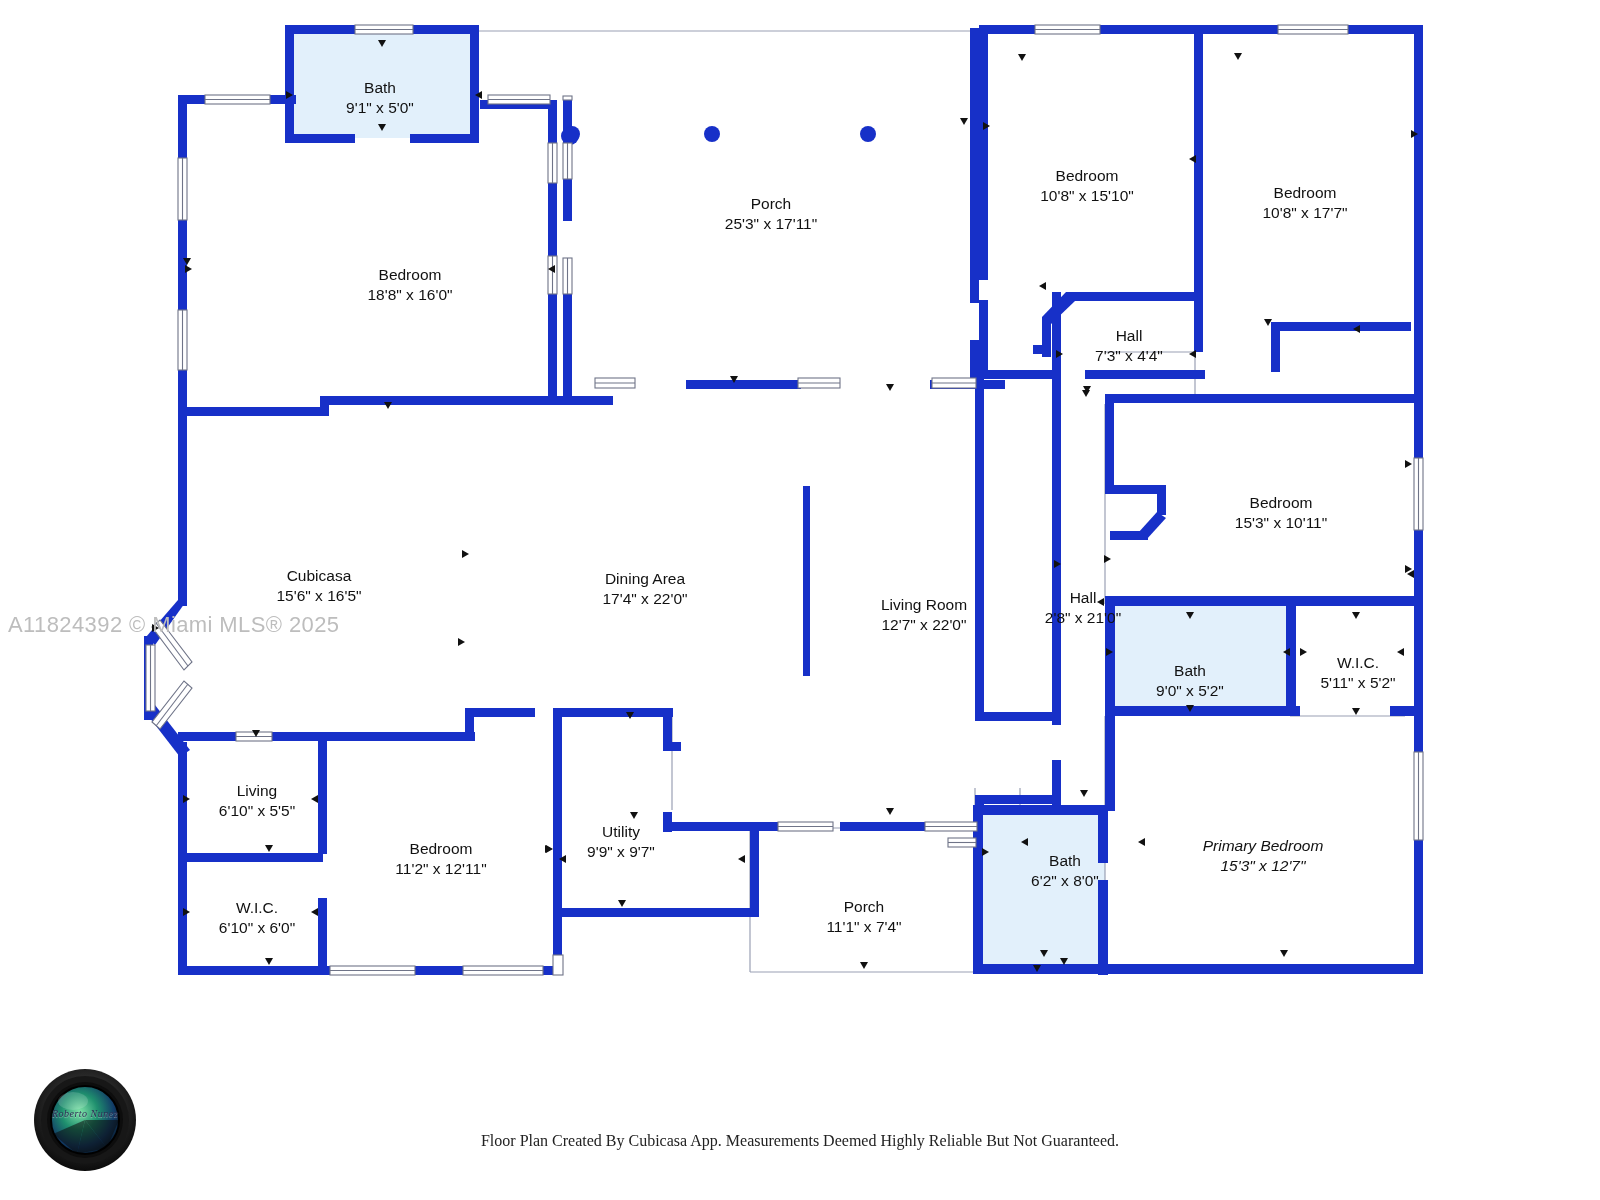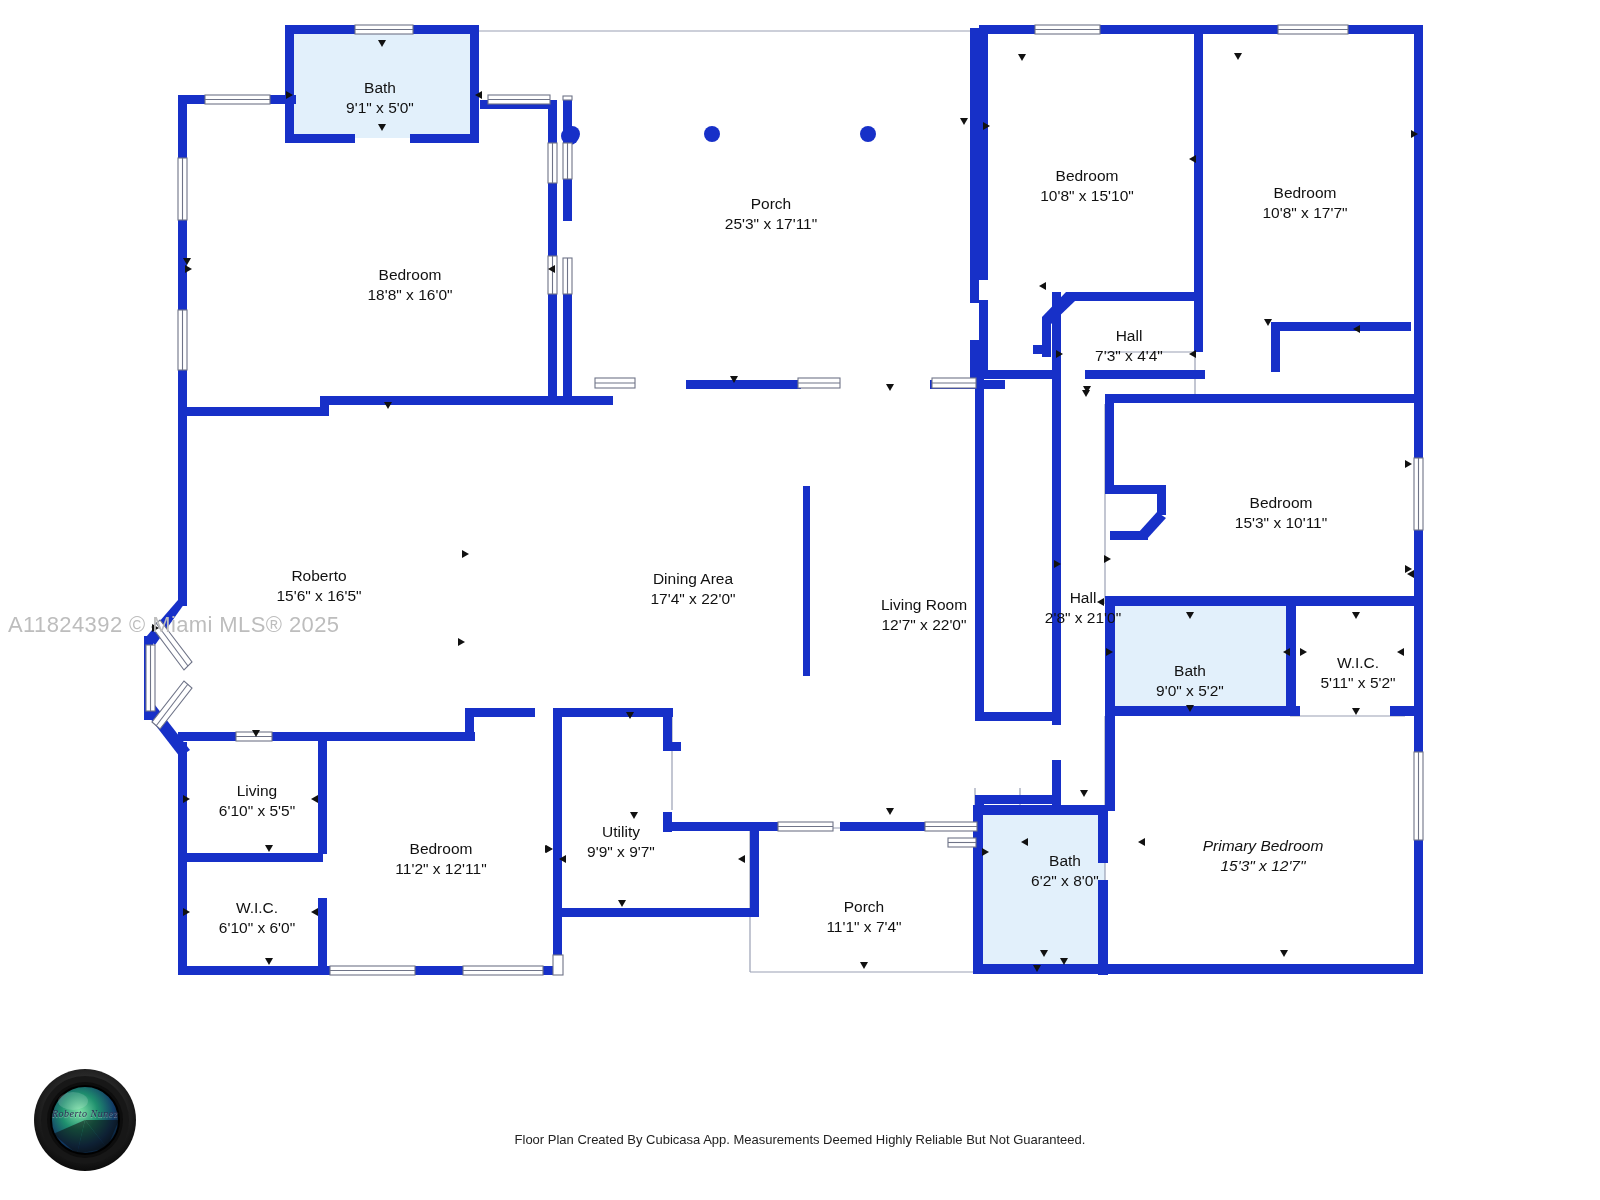--- a/index.html
+++ b/index.html
@@ -22,22 +22,22 @@
   .room-label .rdim{display:block;font-size:15.5px;}
   #watermark{
     position:absolute;left:8px;top:571px;
     font-size:22px;letter-spacing:.4px;
     color:#bdbdbd;white-space:nowrap;
     font-family:"Liberation Sans","DejaVu Sans",sans-serif;
     margin-top:41px;
   }
   #footer-note{
     position:absolute;left:0;right:0;top:1132px;text-align:center;
-    font-size:13px;color:#222;
-    font-family:Liberation Sans, sans-serif;
+    font-size:16px;color:#222;
+    font-family:Liberation Serif, serif;
   }
   #brand-logo{
     position:absolute;left:33px;top:1068px;width:104px;height:104px;
   }
   .logo-script{
     position:absolute;left:0;top:40px;width:104px;text-align:center;
     font-family:"Liberation Serif","DejaVu Serif",serif;
     font-style:italic;font-size:10px;color:#2b2b52;
     text-shadow:0 1px 1px rgba(255,255,255,.45);
     letter-spacing:.5px;pointer-events:none;
@@ -373,24 +373,24 @@
   </div>
   <div class="room-label" style="left:1129px;top:346px;">
     <span class="rname">Hall</span>
     <span class="rdim">7'3" x 4'4"</span>
   </div>
   <div class="room-label" style="left:1281px;top:513px;">
     <span class="rname">Bedroom</span>
     <span class="rdim">15'3" x 10'11"</span>
   </div>
   <div class="room-label" style="left:319px;top:586px;">
-    <span class="rname">Roberto</span>
+    <span class="rname">Cubicasa</span>
     <span class="rdim">15'6" x 16'5"</span>
   </div>
-  <div class="room-label" style="left:645px;top:589px;margin-left:48px;">
+  <div class="room-label" style="left:645px;top:589px;">
     <span class="rname">Dining Area</span>
     <span class="rdim">17'4" x 22'0"</span>
   </div>
   <div class="room-label" style="left:924px;top:615px;">
     <span class="rname">Living Room</span>
     <span class="rdim">12'7" x 22'0"</span>
   </div>
   <div class="room-label" style="left:1083px;top:608px;">
     <span class="rname">Hall</span>
     <span class="rdim">2'8" x 21'0"</span>

